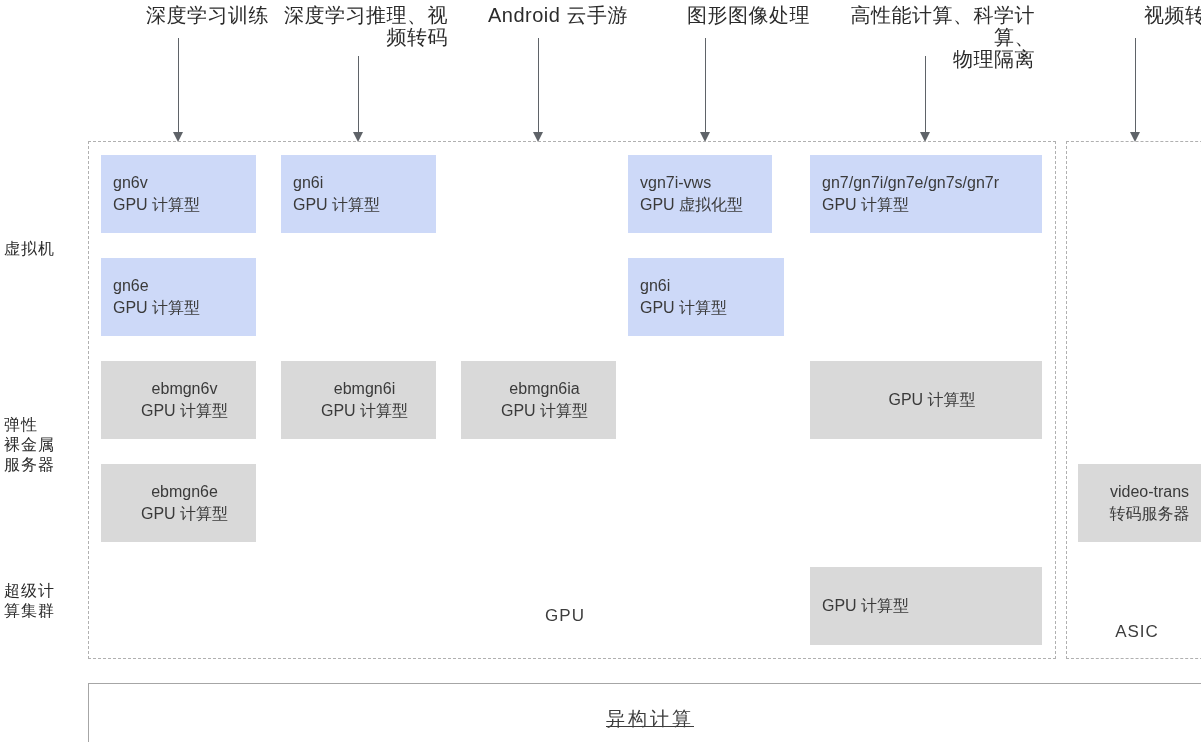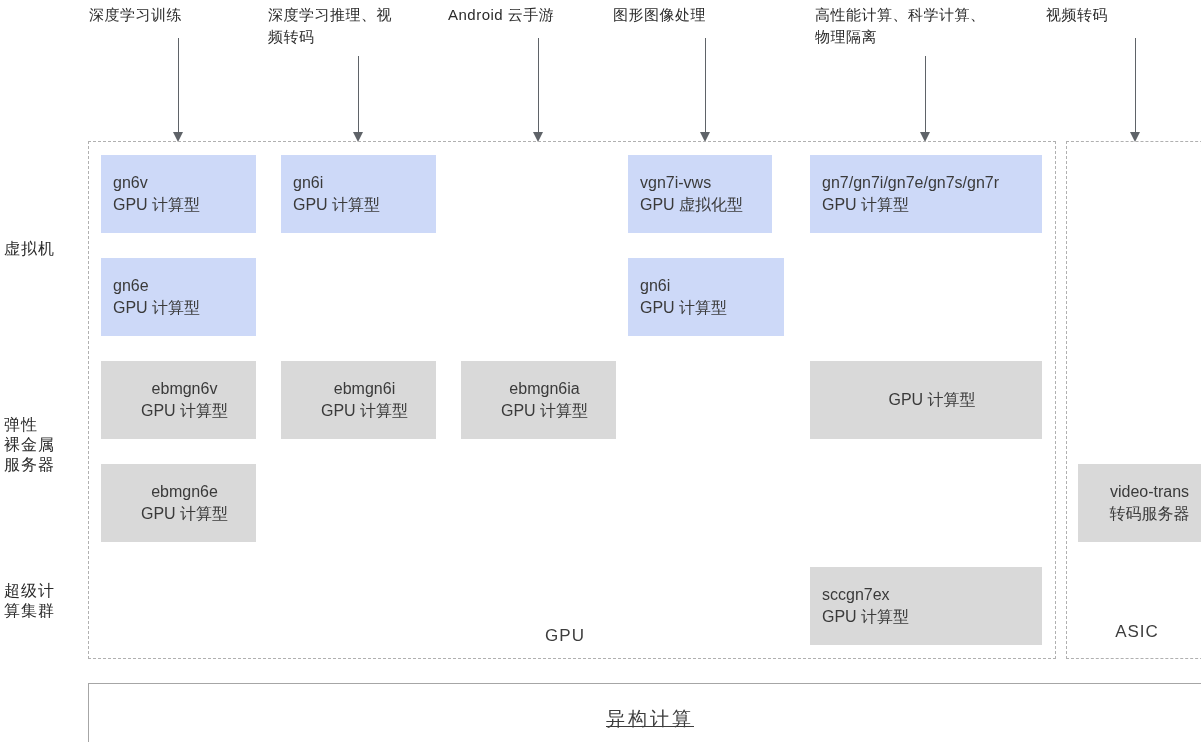--- a/index.html
+++ b/index.html
@@ -3,21 +3,21 @@
 <meta charset="utf-8">
 <style>
   html,body{margin:0;padding:0;}
   body{
     width:1201px;height:742px;overflow:hidden;background:#ffffff;position:relative;
     font-family:"Liberation Sans","DejaVu Sans",sans-serif;
     color:var(--heading-text,#2b2b2b);
   }
   
   .col-header{
-    position:absolute;top:4px;font-size:15px;line-height:22px;text-align:left;
+    position:absolute;top:4px;font-size:20px;line-height:22px;text-align:right;
     white-space:pre-line;color:var(--heading-text,#2b2b2b);letter-spacing:.5px;
   }
   
   .arrow{position:absolute;width:1px;background:var(--arrow,#5f6368);}
   .arrow::after{
     content:"";position:absolute;bottom:-10px;left:-5px;
     border-left:5.5px solid transparent;border-right:5.5px solid transparent;
     border-top:10px solid var(--arrow,#4a4a4a);
   }
   .arrow.single{top:38px;height:94px;}
@@ -54,41 +54,41 @@
     display:inline-block;margin-top:22px;font-size:19px;letter-spacing:3px;color:#3d3d3d;text-decoration:underline;
   }
 </style>
 </head>
 <body>
 
 <div class="col-header" style="left:89px;width:180px">深度学习训练</div>
 <div class="col-header" style="left:268px;width:180px">深度学习推理、视
 频转码</div>
 <div class="col-header" style="left:448px;width:180px">Android 云手游</div>
-<div class="col-header" style="left:613px;width:180px">图形图像处理</div>
+<div class="col-header" style="left:630px;width:180px">图形图像处理</div>
 <div class="col-header" style="left:815px;width:220px">高性能计算、科学计算、
 物理隔离</div>
 <div class="col-header" style="left:1046px;width:180px">视频转码</div>
 
 <div class="arrow single" style="left:178px"></div>
 <div class="arrow double" style="left:358px"></div>
 <div class="arrow single" style="left:538px"></div>
 <div class="arrow single" style="left:705px"></div>
 <div class="arrow double" style="left:925px"></div>
 <div class="arrow single" style="left:1135px"></div>
 
 <div class="row-label" style="top:239px">虚拟机</div>
 <div class="row-label" style="top:415px">弹性
 裸金属
 服务器</div>
 <div class="row-label" style="top:581px">超级计
 算集群</div>
 
 <div class="region" style="left:88px;top:141px;width:966px;height:516px"></div>
-<div class="region-label" style="left:515px;top:626px;width:100px">GPU</div>
+<div class="region-label" style="left:515px;top:606px;width:100px">GPU</div>
 
 <div class="region" style="left:1066px;top:141px;width:150px;height:516px"></div>
 <div class="region-label" style="left:1087px;top:622px;width:100px">ASIC</div>
 
 <div class="box vm" style="left:101px;top:155px;width:155px">
   <div class="box-name">gn6v</div>
   <div class="box-type">GPU 计算型</div>
 </div>
 <div class="box vm" style="left:281px;top:155px;width:155px">
   <div class="box-name">gn6i</div>
@@ -131,19 +131,18 @@
 <div class="box bare-metal" style="left:101px;top:464px;width:155px">
   <div class="box-name">ebmgn6e</div>
   <div class="box-type">GPU 计算型</div>
 </div>
 <div class="box bare-metal" style="left:1078px;top:464px;width:131px">
   <div class="box-name">video-trans</div>
   <div class="box-type">转码服务器</div>
 </div>
 
 <div class="box scc" style="left:810px;top:567px;width:232px">
-  <div class="box-name">sccgn7ex</div>
   <div class="box-type">GPU 计算型</div>
 </div>
 
 <div class="bottom-box">
   <span class="bottom-label">异构计算</span>
 </div>
 
 </body></html>

